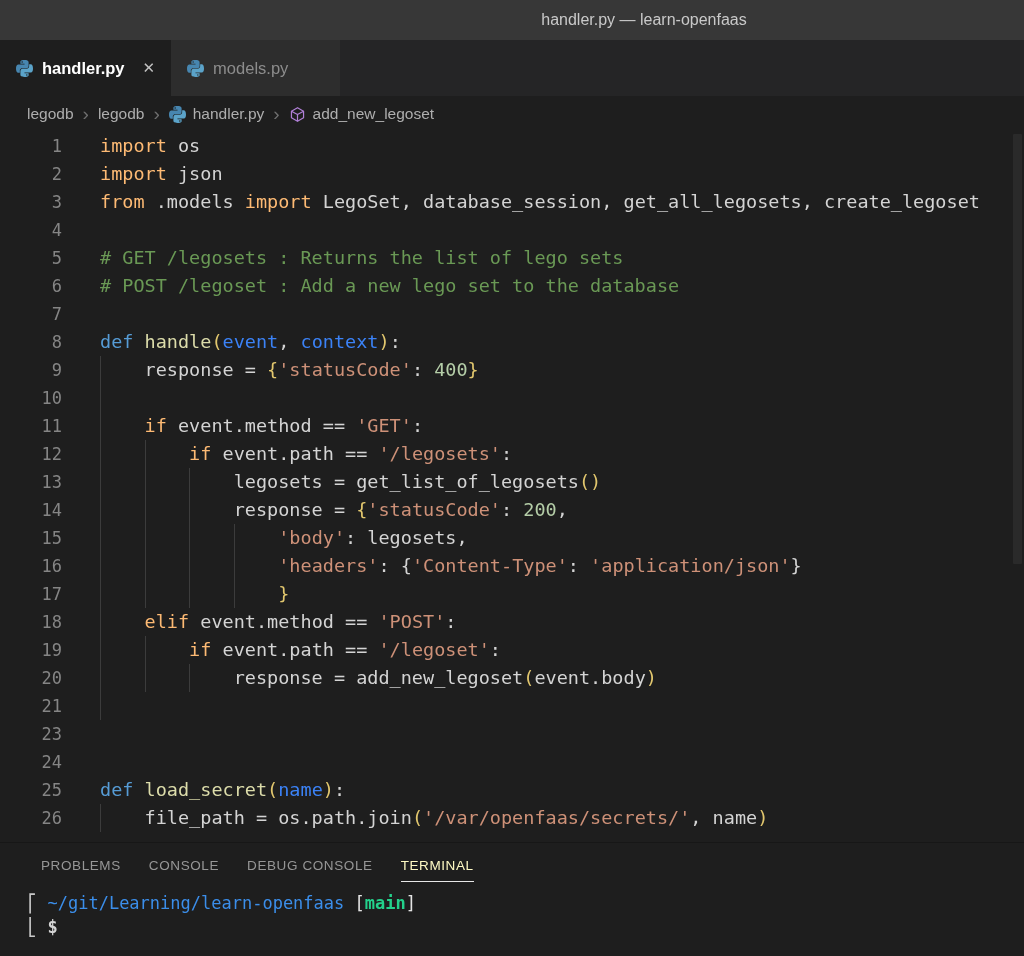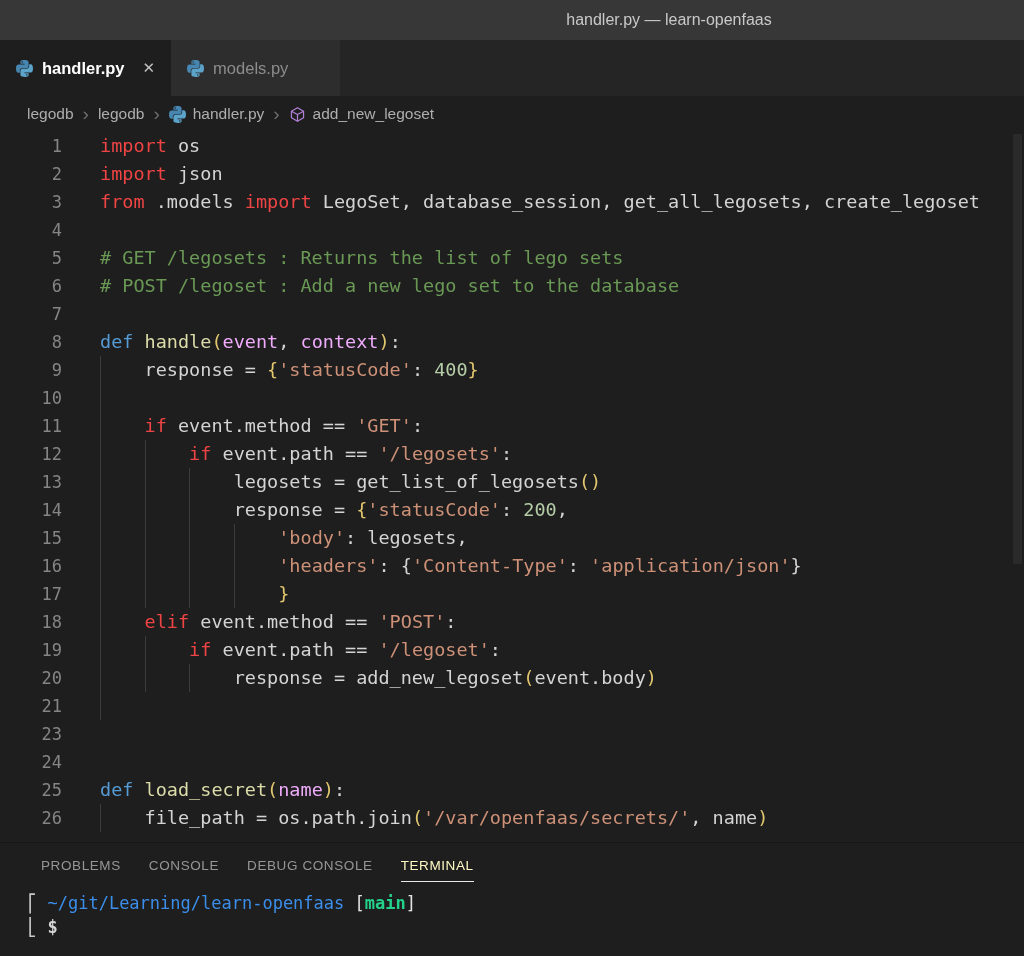--- a/index.html
+++ b/index.html
@@ -1,21 +1,21 @@
 <!DOCTYPE html>
 <html><head>
 <meta charset="utf-8">
 <style>
   html,body{margin:0;padding:0;background:#1e1e1e;}
   .window{position:relative;width:1024px;height:956px;background:#1e1e1e;overflow:hidden;
           font-family:"Liberation Sans",sans-serif;-webkit-font-smoothing:antialiased;}
 
   
   .titlebar{height:40px;background:#373737;position:relative;}
-  .title{position:absolute;left:669px;top:50%;transform:translate(-50%,-50%);
+  .title{position:absolute;left:644px;top:50%;transform:translate(-50%,-50%);
          color:#c9c9c9;font-size:16px;white-space:nowrap;}
 
   
   .tabbar{height:56px;background:#252526;display:flex;align-items:stretch;}
   .tab{display:flex;align-items:center;padding:0 16px;font-size:16.5px;}
   .tab.active{background:#1e1e1e;color:#ffffff;font-weight:bold;}
   .tab.inactive{background:#2d2d2d;color:#8c8c8c;padding-right:52px;}
   .icon svg{display:block;}
   .tab .icon svg{width:17px;height:17px;}
   .tab-label{margin-left:9px;}
@@ -30,22 +30,22 @@
   .crumb-sep{color:#6f6f6f;margin:0 9px;font-size:19px;line-height:1;transform:translateY(-1px);}
 
   
   .editor{height:710px;overflow:hidden;position:relative;background:#1e1e1e;}
   .row{display:flex;height:28px;}
   .ln{width:62px;flex:none;text-align:right;color:#858585;
       font:17px/28px "DejaVu Sans Mono",monospace;}
   .codeline{position:relative;margin-left:38px;white-space:pre;color:#d4d4d4;
       font:18.5px/28px "DejaVu Sans Mono",monospace;}
   .guide{position:absolute;top:0;bottom:0;width:1px;background:#3c3c3c;}
-  .tok-kw{color:#ef4444}  .tok-def{color:#569CD6} .tok-fn{color:#DCDCAA}
-  .tok-par{color:#f0abfc} .tok-str{color:#CE9178} .tok-num{color:#B5CEA8}
+  .tok-kw{color:#fdba74}  .tok-def{color:#569CD6} .tok-fn{color:#DCDCAA}
+  .tok-par{color:#3b82f6} .tok-str{color:#CE9178} .tok-num{color:#B5CEA8}
   .tok-com{color:#6A9955} .tok-pl{color:#D4D4D4}  .tok-br{color:#E2C76E}
   .scroll-thumb{position:absolute;right:2px;top:2px;width:9px;height:430px;
       background:rgba(121,121,121,0.14);border-radius:1px;}
 
   
   .panel{height:113px;border-top:1px solid #171717;background:#1e1e1e;}
   .panel-tabs{display:flex;padding:15px 0 0 41px;}
   .ptab{margin-right:28px;font-size:13.5px;letter-spacing:.6px;color:#969696;
         padding-bottom:8px;white-space:nowrap;}
   .ptab.active{color:#fef9c3;border-bottom:1.5px solid #e7e7e7;}

